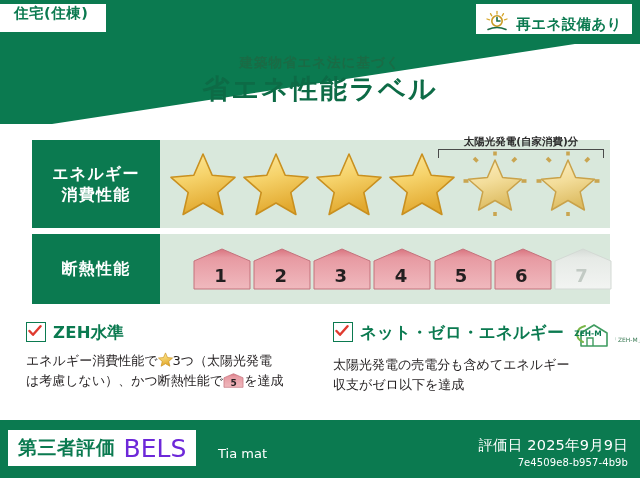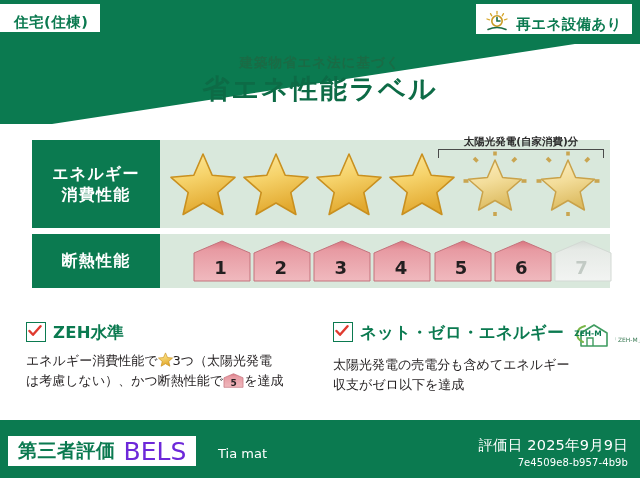--- a/index.html
+++ b/index.html
@@ -31,24 +31,24 @@
     left: 0; top: 0;
     width: 640px; height: 44px;
     background: #0b7a50;
   }
 
   
   .doc-type-chip {
     position: absolute;
     left: 0px; top: 4px;
     height: 28px;
-    padding: 0 12px 0 14px;
+    padding: 0 18px 0 14px;
     background: #ffffff;
     display: flex;
-    align-items: flex-end;
+    align-items: flex-start;
     color: #0b7a50;
     font-size: 14.5px;
     font-weight: bold;
     letter-spacing: 0.5px;
     white-space: nowrap;
   }
 
   
   .renew-chip {
     position: absolute;
@@ -96,21 +96,21 @@
     position: absolute;
     left: 32px; top: 140px;
     width: 578px;
   }
   .rate-row {
     display: flex;
     align-items: stretch;
     height: 88px;
     margin-bottom: 6px;
   }
-  .rate-row.insul { height: 54px; }
+  .rate-row.insul { height: 70px; }
   .rate-label {
     width: 128px;
     flex: none;
     background: #0b7a50;
     color: #ffffff;
     display: flex;
     flex-direction: column;
     align-items: center;
     justify-content: center;
     font-size: 16px;
@@ -257,21 +257,21 @@
   .footer-band {
     position: absolute;
     left: 0; bottom: 0;
     width: 640px; height: 58px;
     background: #0b7a50;
   }
   .bels-chip {
     position: absolute;
     left: 8px; bottom: 12px;
     background: #ffffff;
-    height: 30px;
+    height: 36px;
     padding: 0 10px;
     display: flex;
     align-items: center;
     gap: 8px;
   }
   .bels-jp {
     color: #0b7a50;
     font-size: 19px;
     font-weight: bold;
     letter-spacing: 0.5px;

